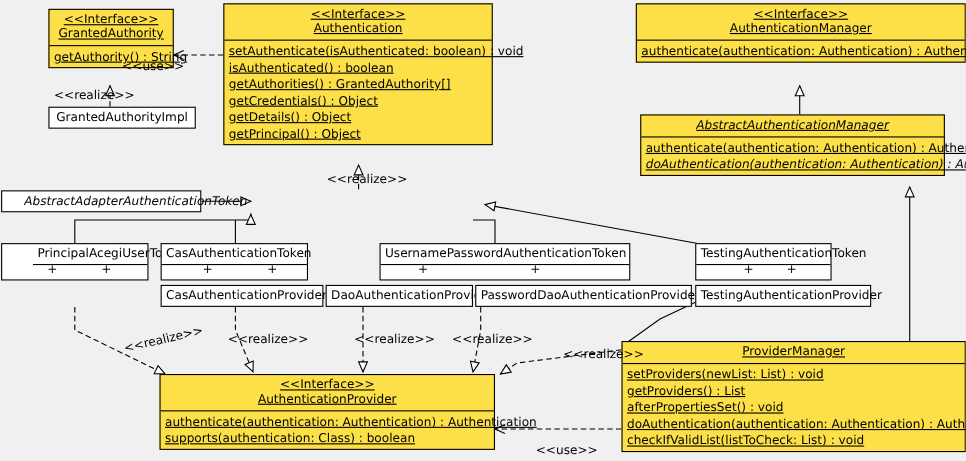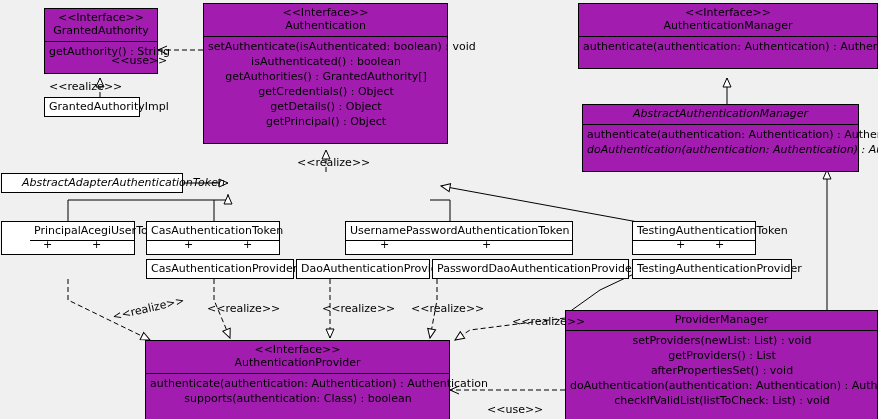--- a/index.html
+++ b/index.html
@@ -17,45 +17,45 @@
     overflow: hidden;
   }
   #diagram {
     position: absolute;
     left: 0; top: 0;
     width: 878px;
     height: 419px;
   }
   .uml {
     position: absolute;
-    background: #a21caf;
+    background: #fde047;
     border: 1px solid #000000;
     box-sizing: border-box;
     z-index: 2;
+    text-decoration: underline;
   }
   .uml .hdr {
     text-align: center;
     padding: 2px 4px 3px 4px;
     line-height: 13px;
   }
   .uml .stereo {
     display: block;
     font-size: 11px;
     line-height: 13px;
   }
   .uml .name {
     display: block;
     font-size: 11px;
     line-height: 14px;
   }
   .uml .name.italic { font-style: italic; }
   .uml .sec {
     border-top: 1px solid #000000;
-    padding: 2px 3px 14px 4px;
-    text-align: center;
+    padding: 2px 3px 2px 4px;
   }
   .uml .mem {
     line-height: 15px;
     white-space: nowrap;
     font-size: 11px;
   }
   .uml .mem.italic { font-style: italic; }
   .simple {
     position: absolute;
     background: #ffffff;
@@ -143,21 +143,21 @@
   <div class="uml" style="left:44px; top:8px; width:114px;">
     <div class="hdr">
       <span class="stereo">&lt;&lt;Interface&gt;&gt;</span>
       <span class="name">GrantedAuthority</span>
     </div>
     <div class="sec">
       <div class="mem">getAuthority() : String</div>
     </div>
   </div>
 
-  <div class="simple" style="left:44px; top:97px; width:96px;">
+  <div class="simple" style="left:44px; top:97px; width:134px;">
     <div class="name">GrantedAuthorityImpl</div>
   </div>
 
   <div class="uml" style="left:203px; top:3px; width:245px;">
     <div class="hdr">
       <span class="stereo">&lt;&lt;Interface&gt;&gt;</span>
       <span class="name">Authentication</span>
     </div>
     <div class="sec">
       <div class="mem">setAuthenticate(isAuthenticated: boolean) : void</div>

